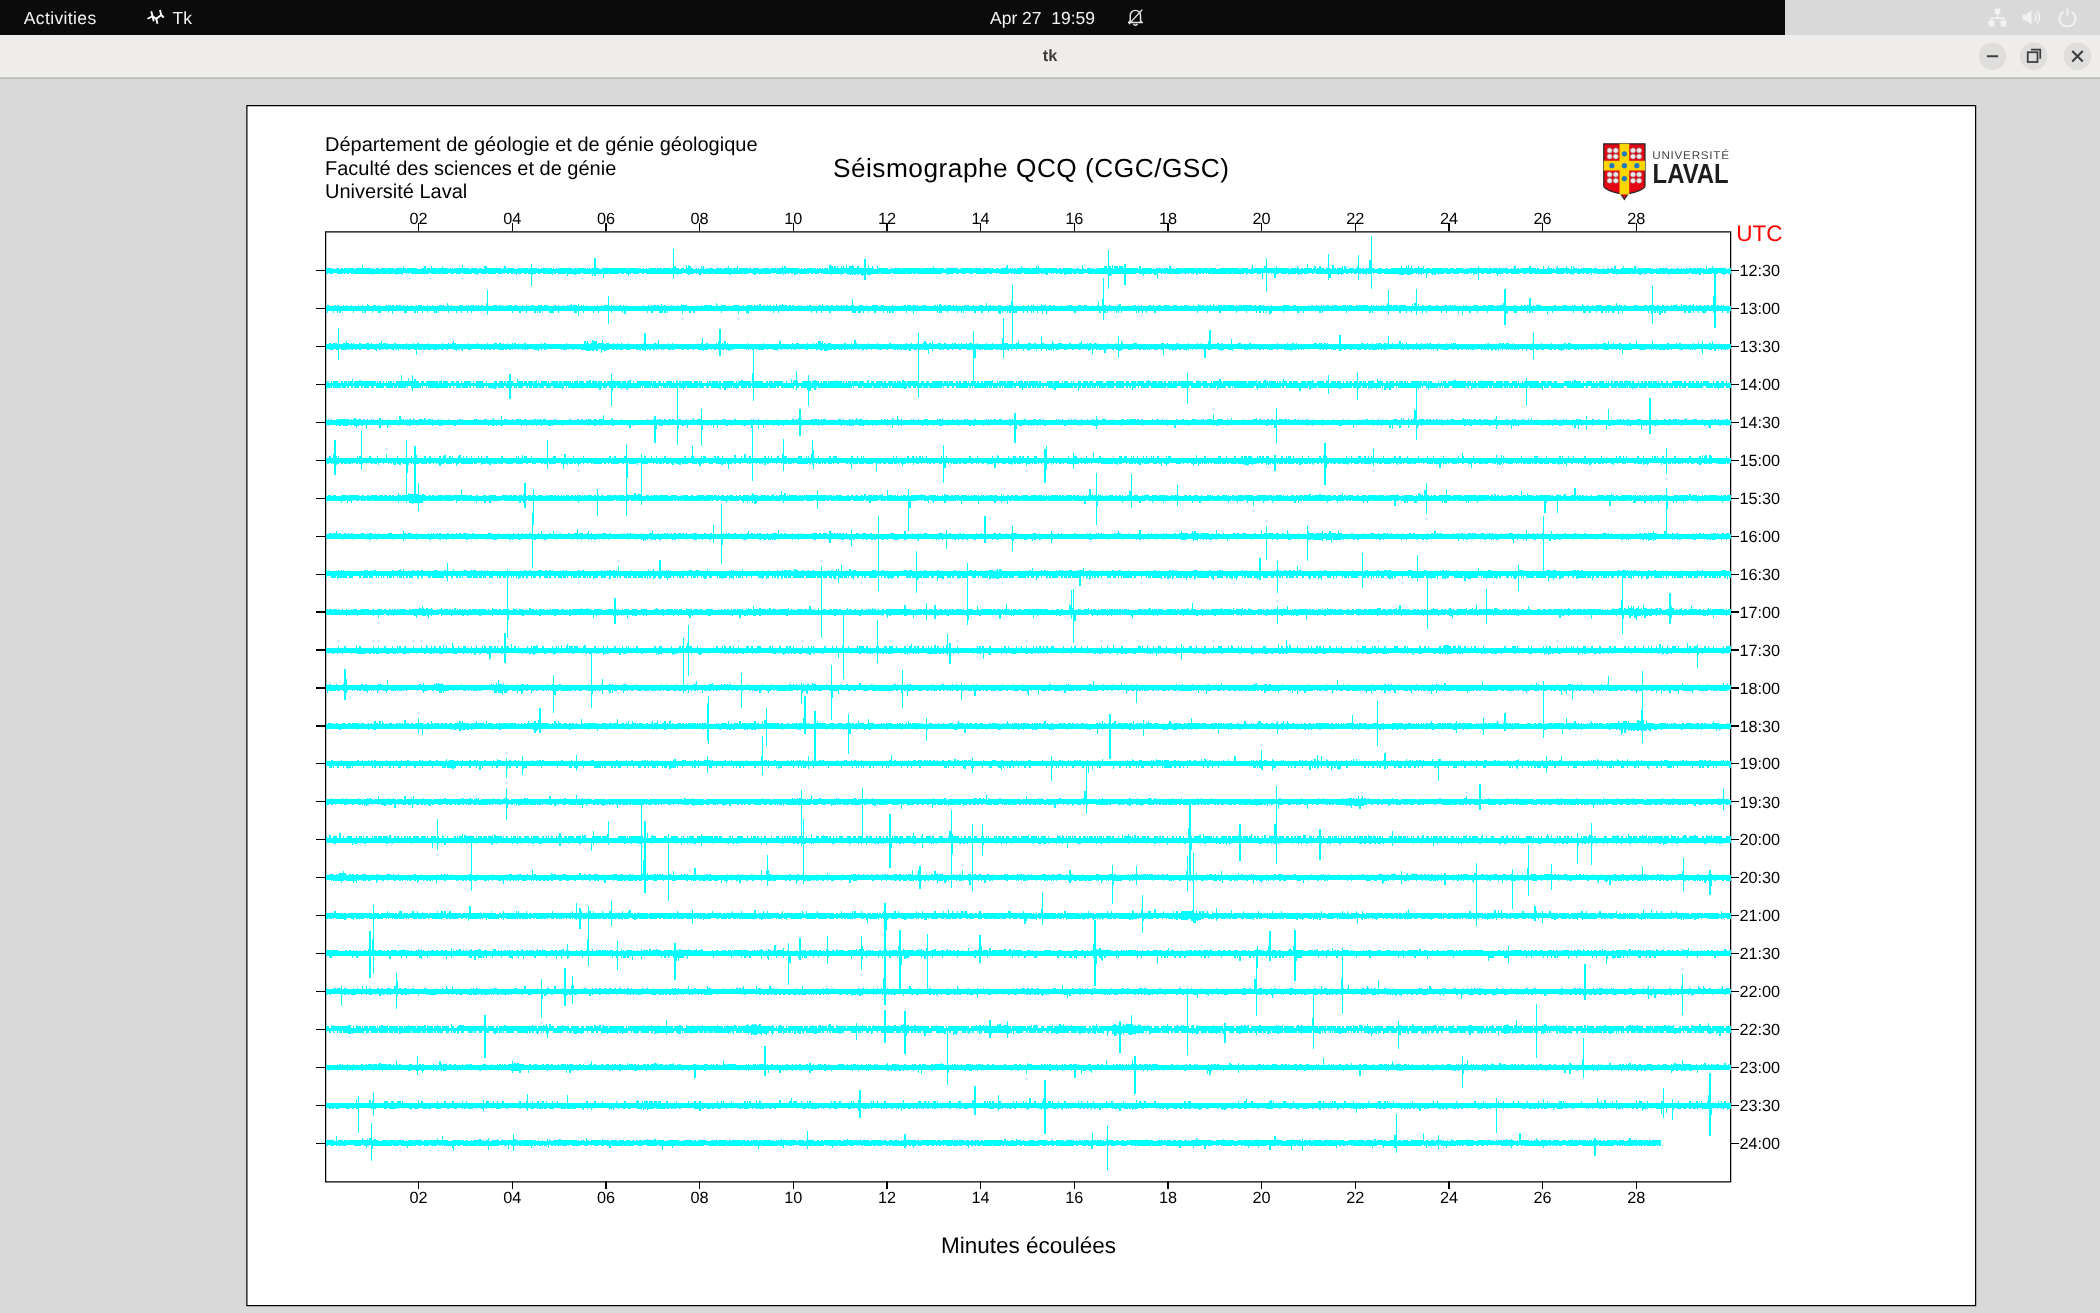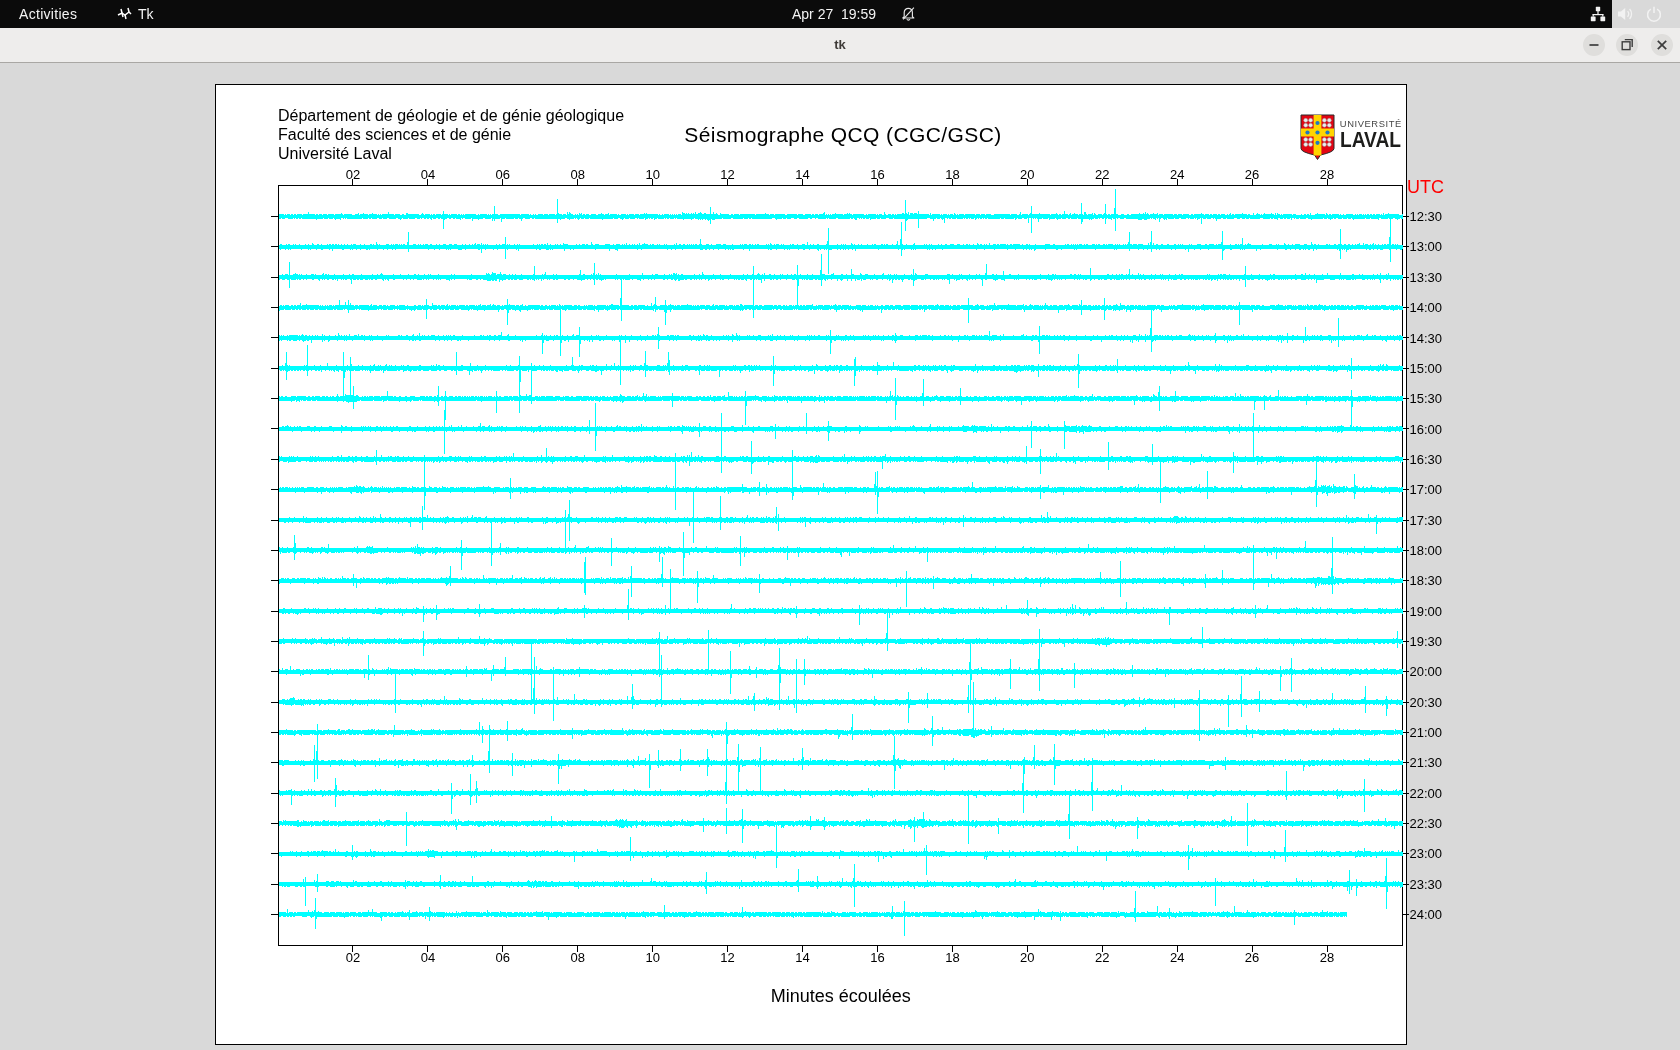--- a/index.html
+++ b/index.html
@@ -1,21 +1,21 @@
 <!DOCTYPE html>
 <html><head><meta charset="utf-8"><style>
 *{margin:0;padding:0;box-sizing:border-box}
 html,body{width:1680px;height:1050px;overflow:hidden;font-family:"Liberation Sans",sans-serif;background:#d9d9d9}
-.topbar{position:absolute;left:0;top:0;width:1612px;height:28px;background:#0b0b0b;color:#f4f4f4;font-size:14px}
+.topbar{position:absolute;left:0;top:0;width:1428px;height:28px;background:#0b0b0b;color:#f4f4f4;font-size:14px}
 .tb{position:absolute;top:0;height:28px;line-height:28px}
 .ti{position:absolute}
 .titlebar{position:absolute;left:0;top:28px;width:1680px;height:35px;background:#eeedec;border-bottom:1px solid #a9a7a4}
 .wtitle{position:absolute;left:0;top:0;width:100%;height:34px;line-height:34px;text-align:center;font-weight:bold;font-size:13px;color:#3d3a37}
 .wbtn{position:absolute;top:6px;width:22px;height:22px;border-radius:50%;background:#dfdedc}
-.canvas{position:absolute;left:215px;top:84px;width:1192px;height:961px;background:#fff;border:1px solid #000}
+.canvas{position:absolute;left:197px;top:84px;width:1384px;height:961px;background:#fff;border:1px solid #000}
 svg text{font-family:"Liberation Sans",sans-serif;font-size:13px;fill:#000}
 </style></head><body>
 <div class="topbar">
  <span class="tb" style="left:19px;letter-spacing:0.3px">Activities</span>
  <svg class="ti" style="left:116px;top:6px" width="17" height="16" viewBox="0 0 17 16">
       <g stroke="#fff" stroke-width="1.5" fill="none">
         <path d="M2 9 L6 7 L9 9 L13 6"></path>
         <path d="M6 7 L5 3 M6 7 L7 11 M9 9 L10 13 M13 6 L12 2 M13 6 L15 8"></path>
       </g>
     </svg>

